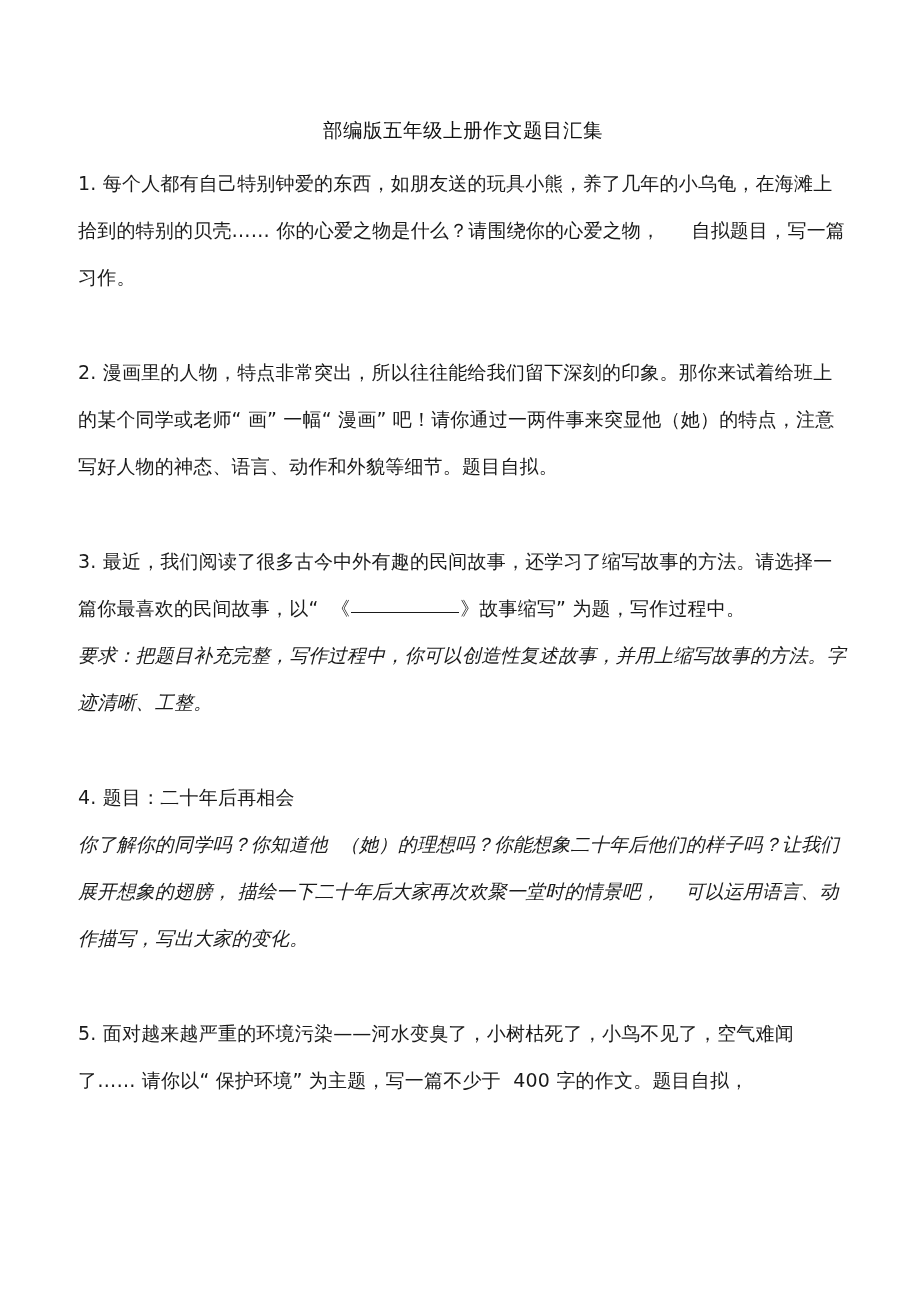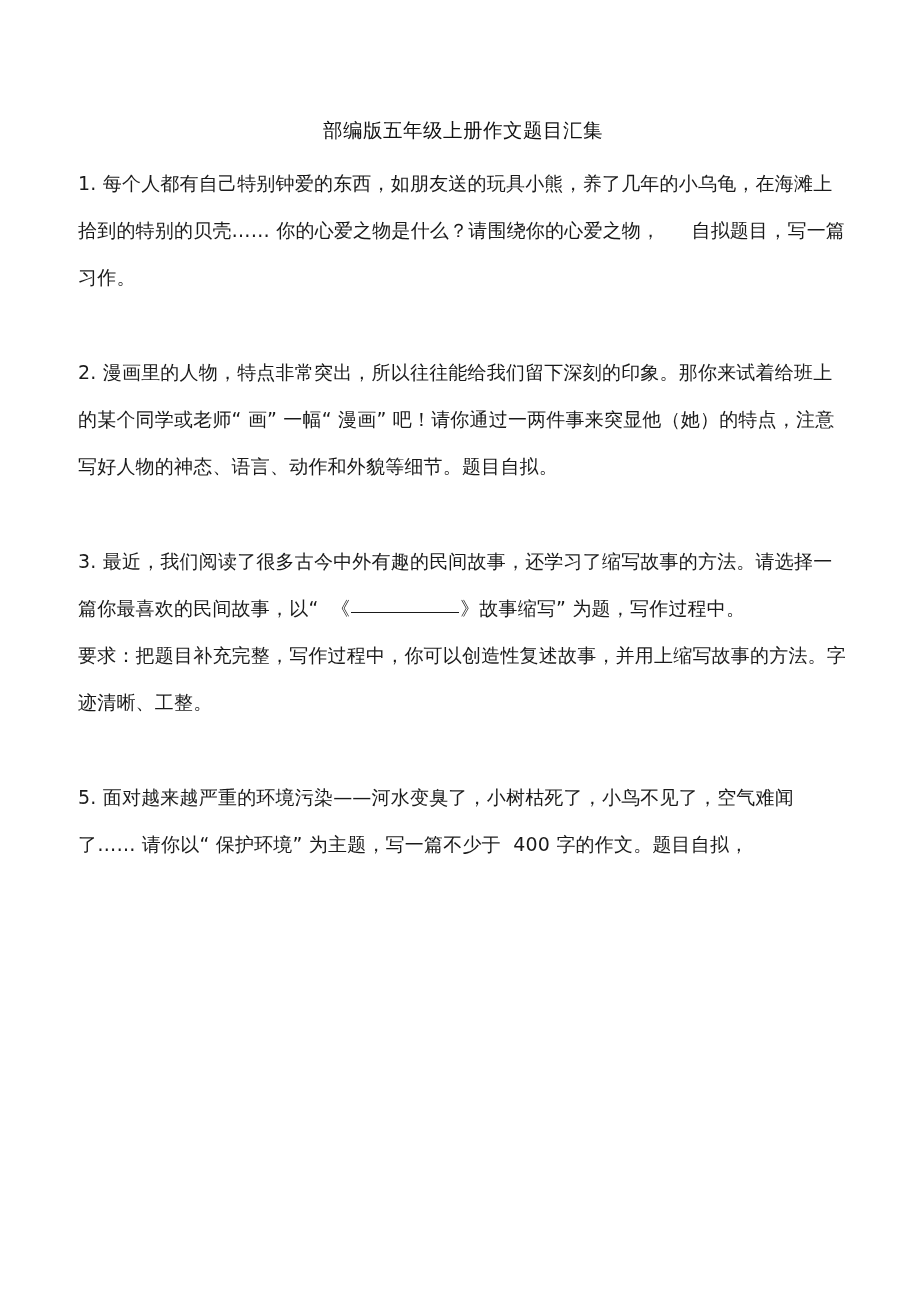--- a/index.html
+++ b/index.html
@@ -60,20 +60,21 @@
   }
 
   
   .block + .block {
     margin-top: 48px;
   }
 
   
   .para + .para {
     margin-top: 0;
+    font-style: italic;
   }
 
   .spacer-first {
     height: 15px;
   }
 
   .blank-line {
     display: inline-block;
     border-bottom: 1.6px solid #1a1a1a;
     width: 108px;
@@ -96,18 +97,22 @@
           <div class="para"><span>1. 每个人都有自己特别钟爱的东西，如朋友送的玩具小熊，养了几年的小乌龟，在海滩上拾到的特别的贝壳…… 你的心爱之物是什么？请围绕你的心爱之物，     自拟题目，写一篇习作。</span></div>
         </div>
         <div class="block">
           <div class="para"><span>2. 漫画里的人物，特点非常突出，所以往往能给我们留下深刻的印象。那你来试着给班上的某个同学或老师“ 画” 一幅“ 漫画” 吧！请你通过一两件事来突显他（她）的特点，注意写好人物的神态、语言、动作和外貌等细节。题目自拟。</span></div>
         </div>
         <div class="block">
           <div class="para"><span>3. 最近，我们阅读了很多古今中外有趣的民间故事，还学习了缩写故事的方法。请选择一篇你最喜欢的民间故事，以“  《</span><span class="blank-line"></span><span>》故事缩写” 为题，写作过程中。</span></div>
           <div class="para"><span>要求：把题目补充完整，写作过程中，你可以创造性复述故事，并用上缩写故事的方法。字迹清晰、工整。</span></div>
         </div>
         <div class="block">
+          <div class="para"><span>4. 题目：二十年后再相会</span></div>
+          <div class="para"><span>你了解你的同学吗？你知道他  （她）的理想吗？你能想象二十年后他们的样子吗？让我们展开想象的翅膀， 描绘一下二十年后大家再次欢聚一堂时的情景吧，    可以运用语言、动作描写，写出大家的变化。</span></div>
+        </div>
+        <div class="block">
           <div class="para"><span>5. 面对越来越严重的环境污染——河水变臭了，小树枯死了，小鸟不见了，空气难闻了…… 请你以“ 保护环境” 为主题，写一篇不少于  400 字的作文。题目自拟，</span></div>
         </div>
       </div>
 
   </div>
 </div>
 
 </body></html>

